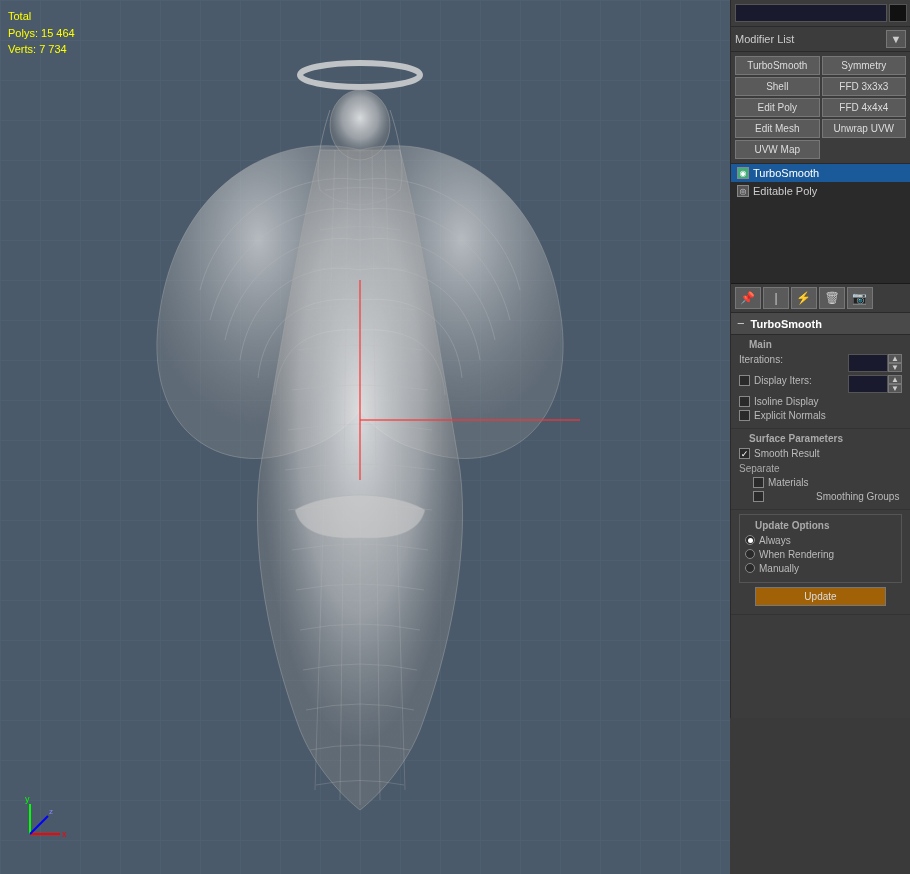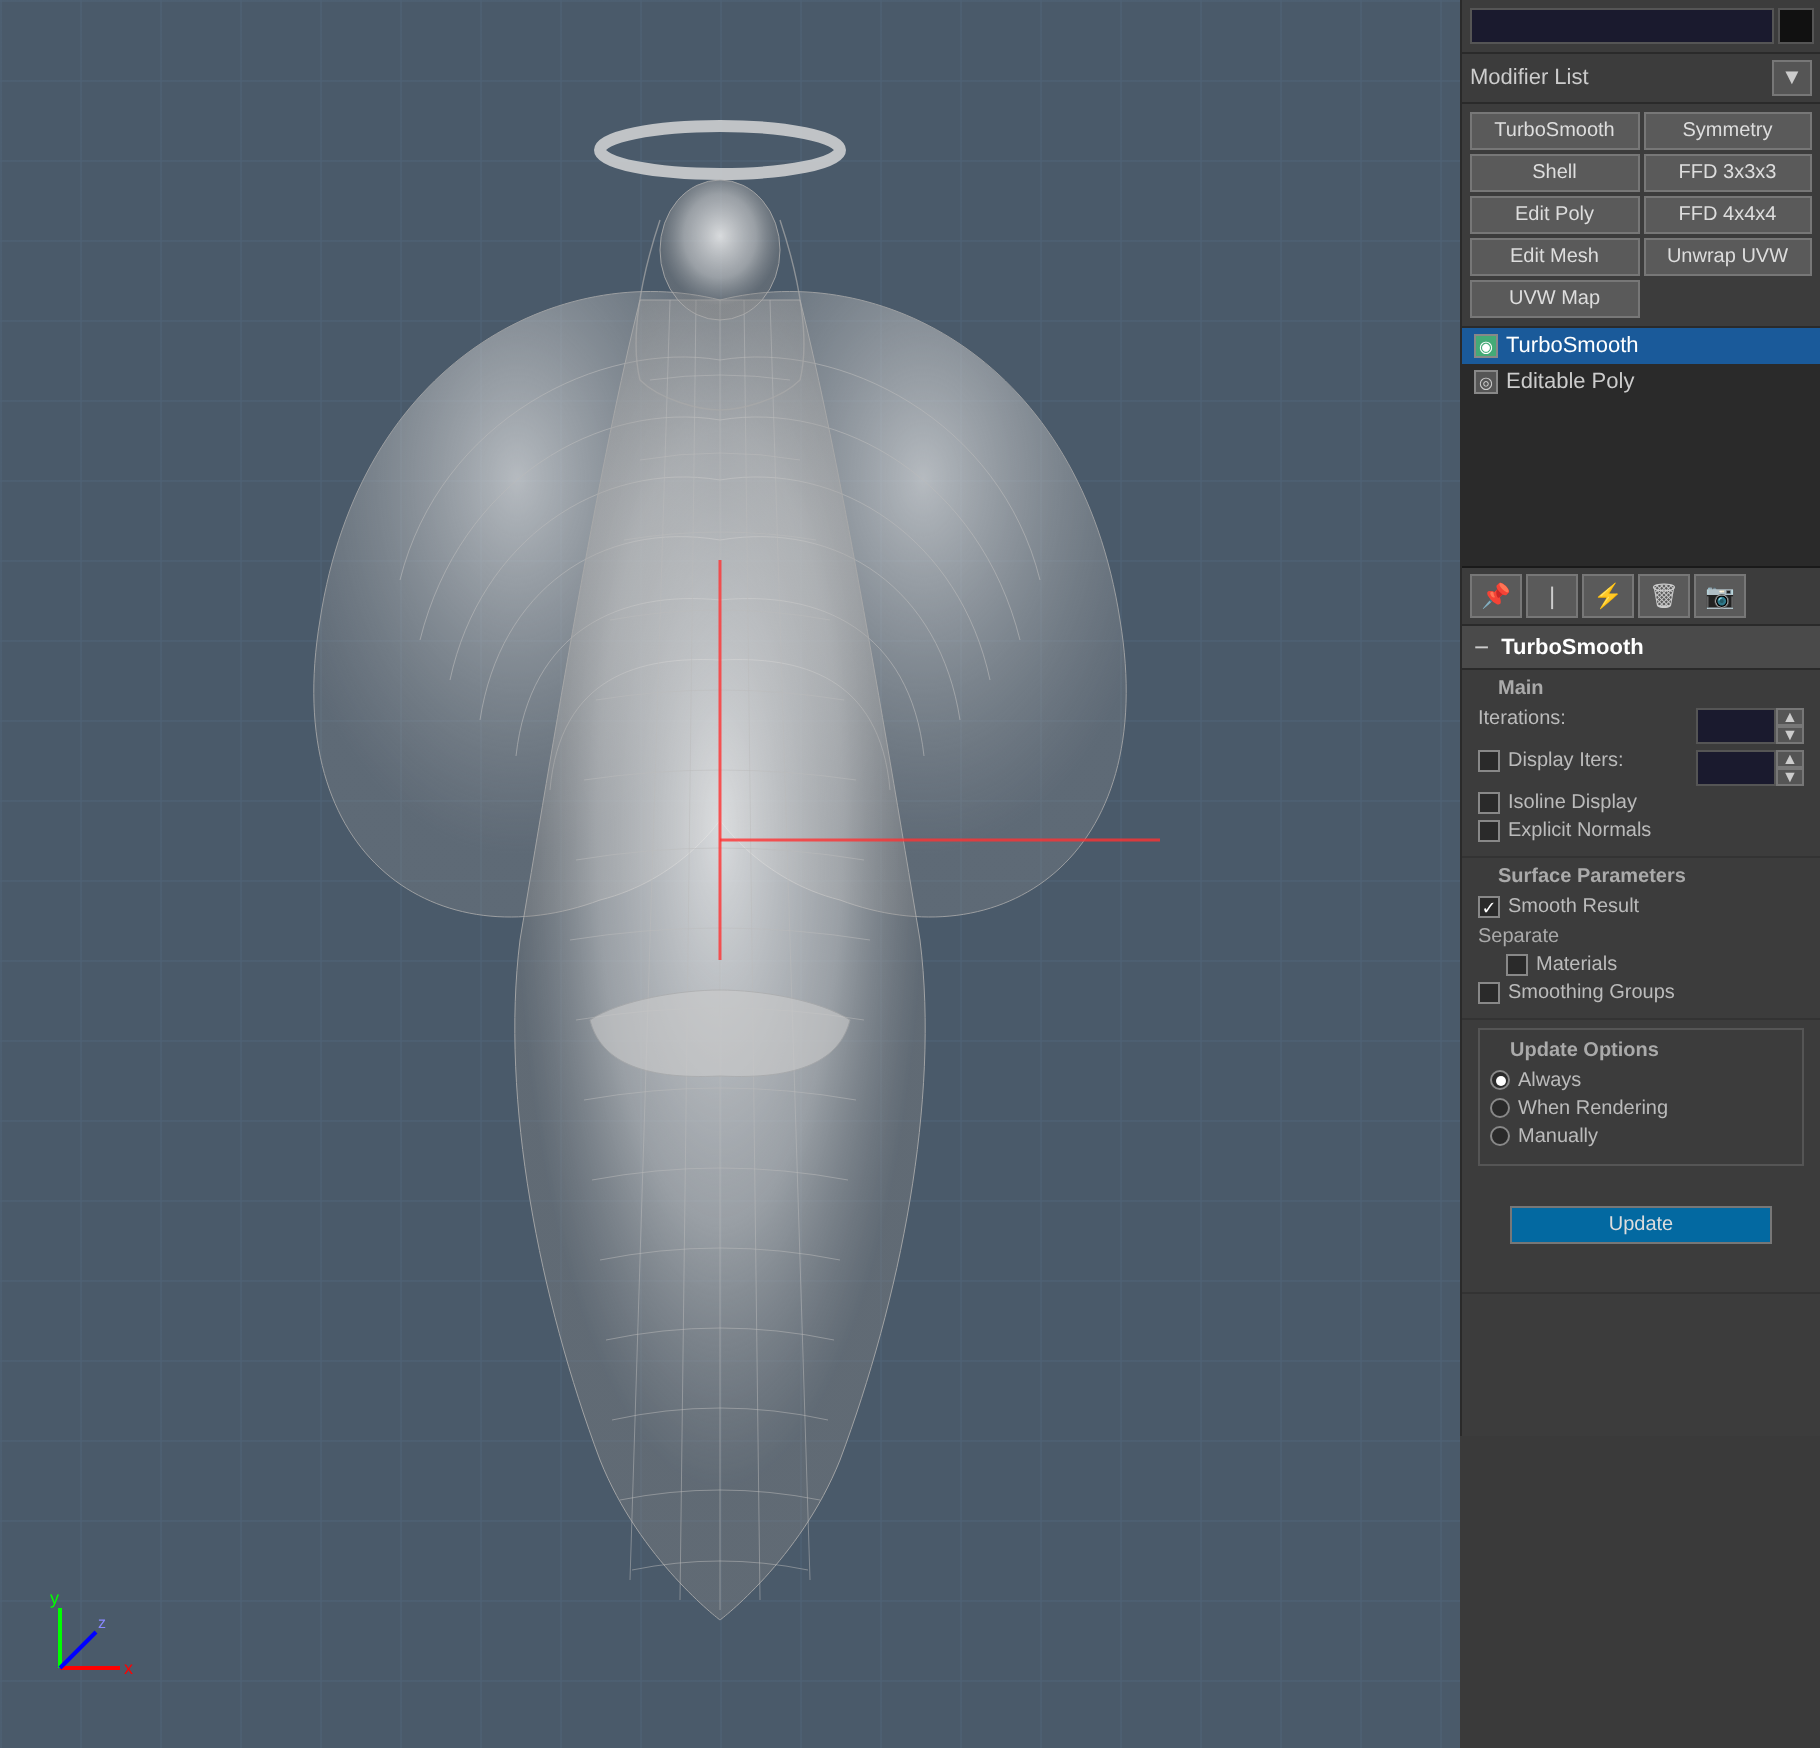--- a/index.html
+++ b/index.html
@@ -337,42 +337,53 @@
     }
 
     .ts-radio-label {
       color: #bbb;
       font-size: 10px;
     }
 
     .update-btn {
       display: block;
       width: 80%;
-      margin: 20px auto;
+      margin: 4px auto;
       padding: 3px;
-      background: #0369a1;
+      background: #a16207;
       color: #ddd;
       border: 1px solid #777;
       font-size: 10px;
       text-align: center;
       cursor: pointer;
     }
 
     
     #angel-svg {
       width: 100%;
       height: 100%;
     }
   </style>
 </head>
 <body>
 
 <div id="viewport">
   <div id="viewport-grid"></div>
 
+  <div id="stats">
+    <div>Total</div>
+    <div>
+      <span>Polys:</span>
+      <span>15 464</span>
+    </div>
+    <div>
+      <span>Verts:</span>
+      <span>7 734</span>
+    </div>
+  </div>
 
   <div id="angel-figure">
     <svg id="angel-svg" viewBox="0 0 520 800" xmlns="http://www.w3.org/2000/svg">
       <defs>
         <radialGradient id="bodyGrad" cx="50%" cy="40%" r="50%">
           <stop offset="0%" stop-color="#f0f0f0" stop-opacity="0.95"></stop>
           <stop offset="60%" stop-color="#c8c8c8" stop-opacity="0.7"></stop>
           <stop offset="100%" stop-color="#888" stop-opacity="0.4"></stop>
         </radialGradient>
         <radialGradient id="wingGrad" cx="50%" cy="30%" r="60%">
@@ -545,21 +556,21 @@
 
       <div style="margin-left: 0; margin-bottom: 3px;">
         <span class="ts-label" style="font-size:10px; color:#aaa;">Separate</span>
       </div>
 
       <div class="ts-checkbox-row" style="margin-left:14px;">
         <div class="ts-checkbox"></div>
         <span class="ts-checkbox-label">Materials</span>
       </div>
 
-      <div class="ts-checkbox-row" style="">
+      <div class="ts-checkbox-row" style="margin-left:14px;gap:48px;">
         <div class="ts-checkbox"></div>
         <span class="ts-checkbox-label">Smoothing Groups</span>
       </div>
     </div>
 
     <div class="ts-section">
       <div style="border: 1px solid #555; padding: 5px;">
         <div class="ts-section-label">Update Options</div>
 
         <div class="ts-radio-row">

